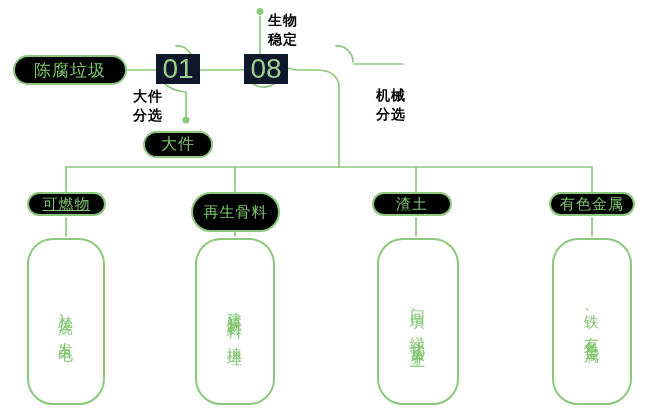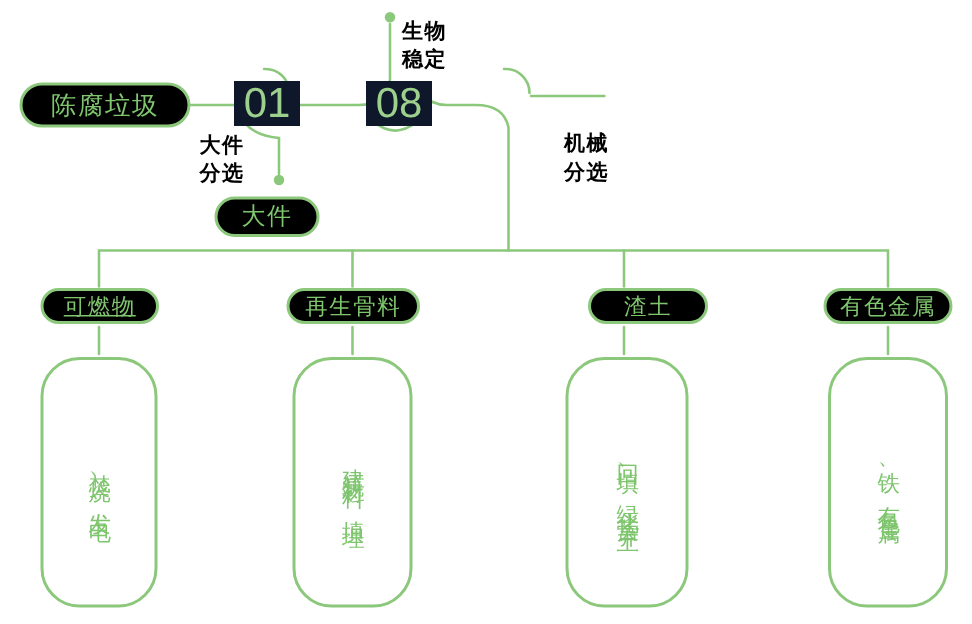--- a/index.html
+++ b/index.html
@@ -115,22 +115,22 @@
   <div class="steplabel" style="left:133px; top:87px;">大件
 分选</div>
   <div class="steplabel" style="left:268px; top:11px;">生物
 稳定</div>
   <div class="steplabel" style="left:360px; top:86px;margin-left:16px;">机械
 分选</div>
 
   <div class="pill med" style="left:143px; top:131px; width:70px; height:27px;">大件</div>
 
   <div class="pill" style="left:27px; top:192px; width:79px; height:24px;text-decoration:underline;">可燃物</div>
-  <div class="pill" style="left:191px; top:192px; width:89px; height:24px;">再生骨料</div>
-  <div class="pill" style="left:392px; top:192px; width:80px; height:24px;">渣土</div>
+  <div class="pill" style="left:191px; top:192px; width:89px; height:40px;">再生骨料</div>
+  <div class="pill" style="left:372px; top:192px; width:80px; height:24px;">渣土</div>
   <div class="pill" style="left:549px; top:192px; width:86px; height:24px;">有色金属</div>
 
   <div class="vbox" style="left:27px; width:78px;">
     <span class="vtext">焚烧、发电</span>
   </div>
   <div class="vbox" style="left:195px; width:80px;">
     <span class="vtext">建筑材料、填埋</span>
   </div>
   <div class="vbox" style="left:377px; width:82px;">
     <span class="vtext">回填、绿化营养土</span>

